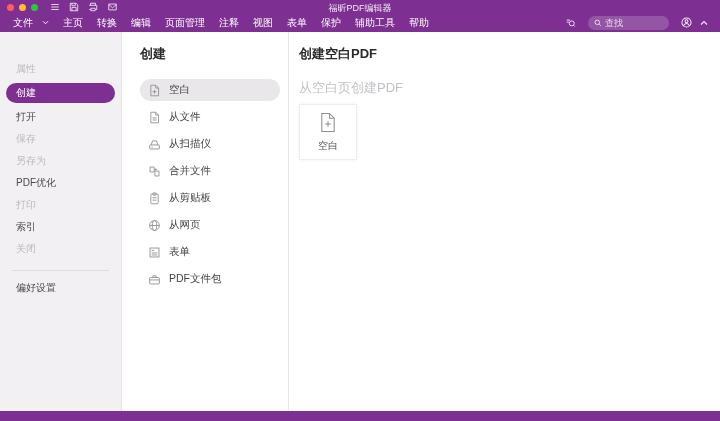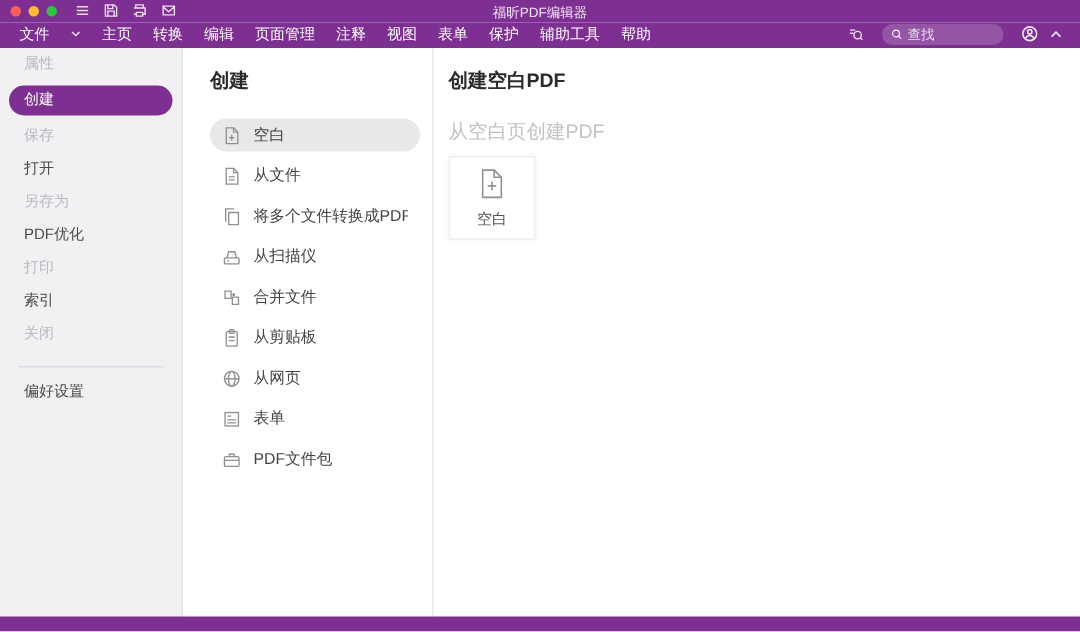--- a/index.html
+++ b/index.html
@@ -10,32 +10,32 @@
   .titlebar { height:15px; background:#7d3092; position:relative; display:flex; align-items:flex-end; justify-content:center; }
   .traffic { position:absolute; left:7px; top:4px; display:flex; gap:5px; }
   .traffic span { width:7px; height:7px; border-radius:50%; display:block; }
   .tl-red { background:#ff5f57; } .tl-yellow { background:#febc2e; } .tl-green { background:#28c840; }
   .qat { position:absolute; left:50px; top:2px; display:flex; gap:9px; align-items:center; opacity:.85; }
   .qat svg { display:block; }
   .win-title { color:#f2e6f5; font-size:9px; }
 
   
   .menubar { height:17px; background:#7d3092; display:flex; align-items:center; padding:0 8px 2px 6px; }
-  .menu-item { color:#fff; font-size:10px; padding:1px 7px; white-space:nowrap; display:flex; align-items:center; gap:14px; cursor:default; }
+  .menu-item { color:#fff; font-size:10px; padding:1px 7px; white-space:nowrap; display:flex; align-items:center; gap:9px; cursor:default; }
   .menubar .spacer { flex:1; }
   .search-pill { display:flex; align-items:center; gap:3px; background:rgba(255,255,255,.18); border-radius:7px; height:14px; padding:4px 6px; margin:0 8px; }
   .search-pill input { background:transparent; border:none; outline:none; color:#fff; font-size:9px; width:58px; }
   .search-pill input::placeholder { color:rgba(255,255,255,.8); }
   .mb-icon { display:flex; align-items:center; margin:0 4px; opacity:.9; }
 
   
   .main { display:flex; height:379px; }
 
   
-  .sidebar { width:122px; background:#f2f0f3; border-right:1px solid #e4e2e6; display:flex; flex-direction:column; }
+  .sidebar { width:122px; background:#f2f0f3; border-right:1px solid #e4e2e6; padding-top:26px; display:flex; flex-direction:column; }
   .side-item { font-size:10px; color:#4a4a4a; line-height:22px; padding-left:16px; cursor:default; }
   .side-item.disabled { color:#bcb9bf; }
   .side-item.selected { background:#7d3092; color:#fff; border-radius:11px; margin:3px 6px; padding-left:10px; line-height:20px; }
   .side-divider { border-top:1px solid #dedce1; margin:10px 12px 6px 12px; }
 
   
   .create-panel { width:166px; background:#fff; padding:13px 8px 0 18px; }
   .panel-title { font-size:13px; font-weight:bold; color:#2b2b2b; margin-bottom:16px; }
   .create-list { display:flex; flex-direction:column; }
   .create-item { display:flex; align-items:center; gap:8px; height:22px; margin-bottom:5px; padding:0 8px; font-size:10.5px; color:#454545; border-radius:11px; cursor:default; }
@@ -155,22 +155,22 @@
         <path class="icw" d="M1 4.5l3-3 3 3"></path>
       </svg>
   </span>
 </div>
 
 <div class="main">
 
   <div class="sidebar">
     <div class="side-item disabled">属性</div>
     <div class="side-item selected">创建</div>
+    <div class="side-item">打开</div>
     <div class="side-item disabled">保存</div>
-    <div class="side-item">打开</div>
     <div class="side-item disabled">另存为</div>
     <div class="side-item">PDF优化</div>
     <div class="side-item disabled">打印</div>
     <div class="side-item">索引</div>
     <div class="side-item disabled">关闭</div>
     <div class="side-divider"></div>
     <div class="side-item">偏好设置</div>
   </div>
 
   <div class="create-panel">
@@ -188,27 +188,20 @@
 
       <div class="create-item">
         <svg width="13" height="13" viewBox="0 0 16 16">
             <path class="ic" d="M3.5 1.5h6L13 5v9.5H3.5z"></path>
             <path class="ic" d="M9.5 1.5V5H13"></path>
             <path class="ic" d="M5.5 8.5h5M5.5 11h5"></path>
           </svg>
         <span class="lbl">从文件</span>
       </div>
 
-      <div class="create-item">
-        <svg width="13" height="13" viewBox="0 0 16 16">
-            <path class="ic" d="M5.5 4.5h8v10h-8z"></path>
-            <path class="ic" d="M3 12V1.5h7"></path>
-          </svg>
-        <span class="lbl">将多个文件转换成PDF</span>
-      </div>
 
       <div class="create-item">
         <svg width="13" height="13" viewBox="0 0 16 16">
             <rect class="ic" x="2" y="8.5" width="12" height="5" rx="1"></rect>
             <path class="ic" d="M4 8.5l1.5-5h5L12 8.5"></path>
             <path class="ic" d="M4.2 11h1.6"></path>
           </svg>
         <span class="lbl">从扫描仪</span>
       </div>
 

